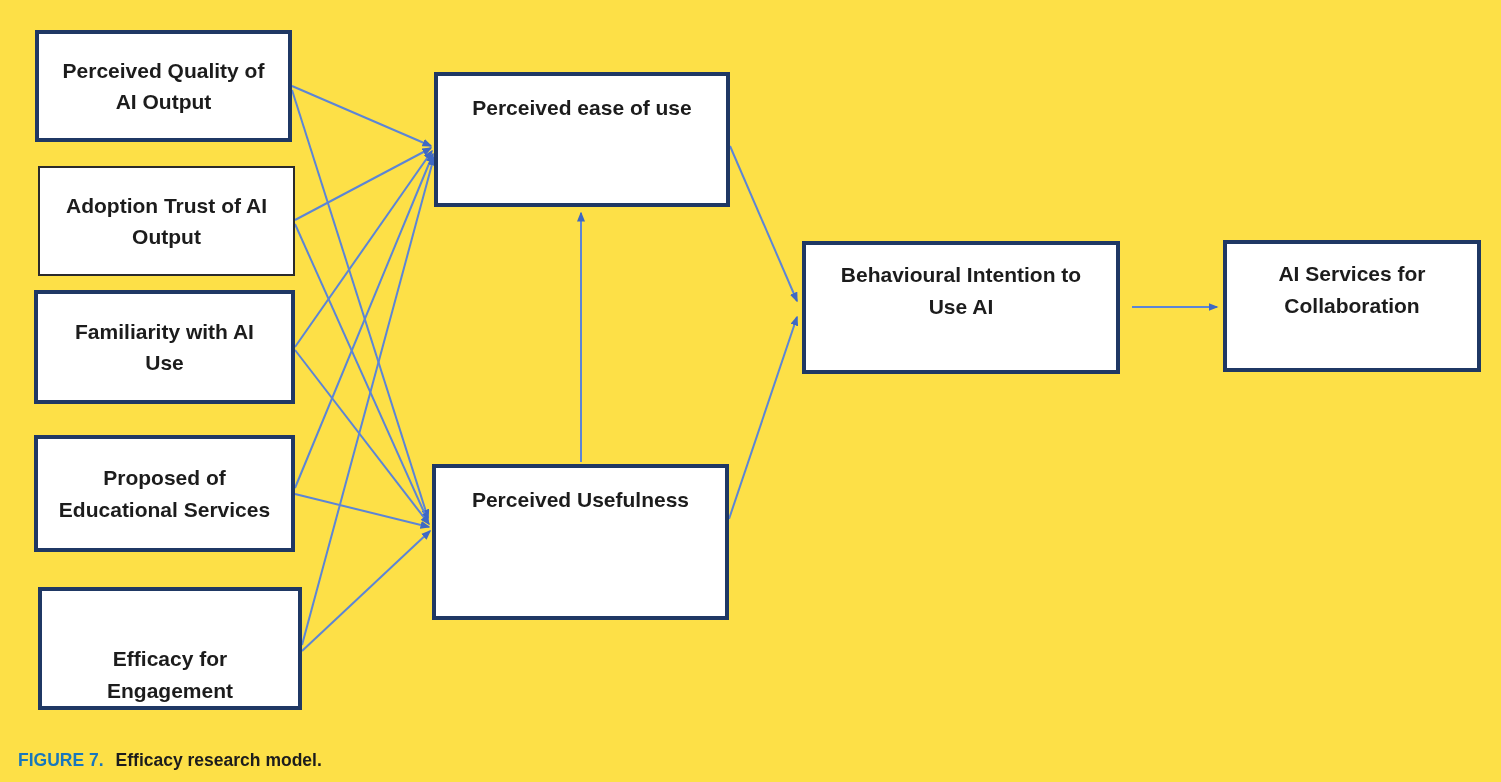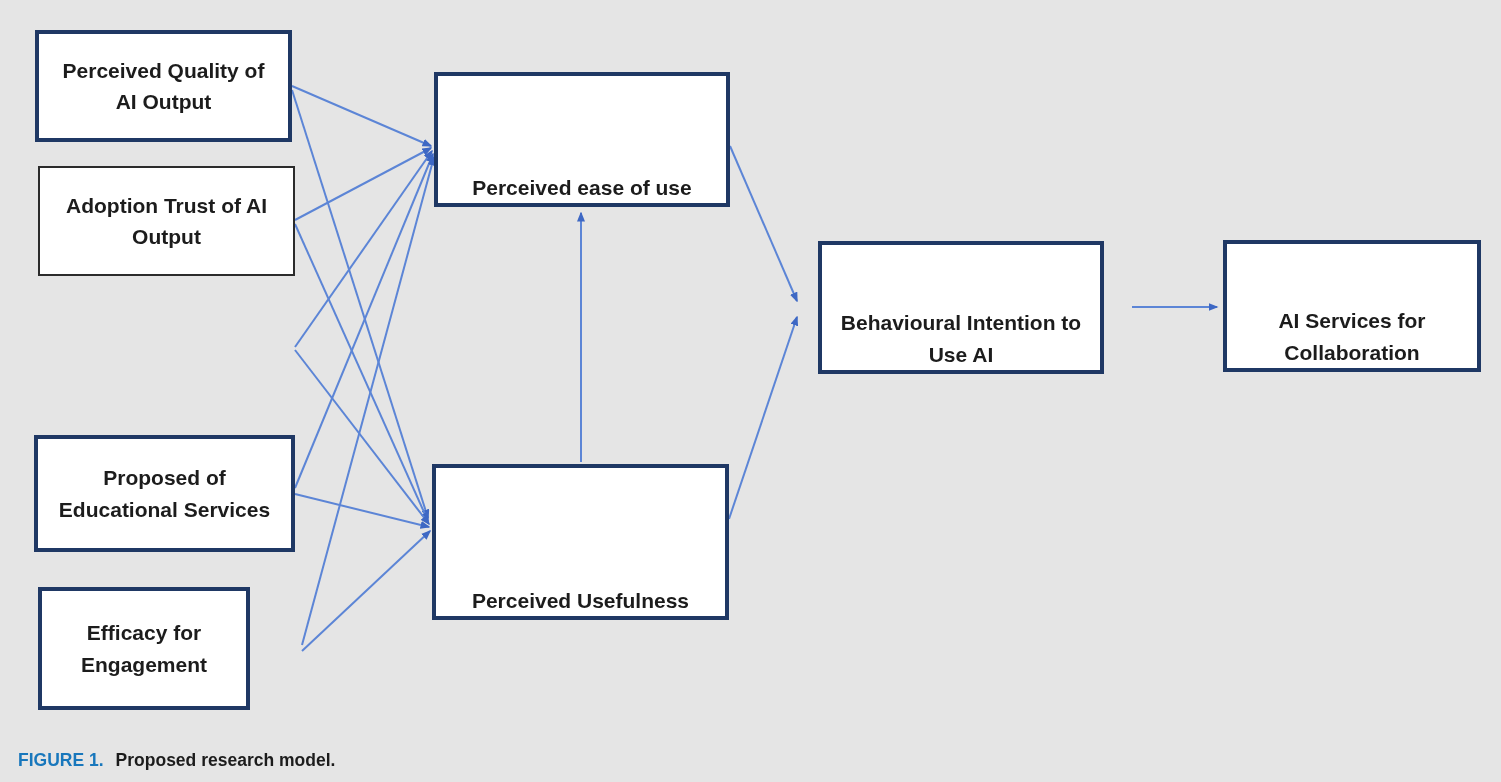--- a/index.html
+++ b/index.html
@@ -1,19 +1,19 @@
 <!DOCTYPE html>
 <html style="--node-border: #1F3864; --trust-border: #2B2B2B; --text-color: #1C1C1C; --caption-blue: #1877BC;"><head>
 <meta charset="utf-8">
 <style>
   html,body{margin:0;padding:0;background:#ffffff;}
   #stage{
     position:relative;
     width:1501px;height:782px;
-    background:#e5e5e5;
+    background:#fde047;
     font-family:"Liberation Sans", sans-serif;
     overflow:hidden;
   }
   #edges{position:absolute;left:0;top:0;width:1501px;height:782px;}
   .node{
     position:absolute;
     box-sizing:border-box;
     display:flex;
     justify-content:center;
     background:#ffffff;
@@ -21,29 +21,29 @@
   }
   .node .lbl{
     white-space:pre-line;
     text-align:center;
     font-weight:bold;
     font-size:21px;
     line-height:1.5;
     color:var(--text-color);
   }
   .v-center{align-items:center;}
-  .v-top{align-items:flex-end;}
+  .v-top{align-items:flex-start;}
   .n-pq   {left:35px;  top:30px;  width:257px; height:112px;}
   .n-pt   {left:38px;  top:166px; width:257px; height:110px; border:2px solid var(--trust-border);}
   .n-fam  {left:34px;  top:290px; width:261px; height:114px;}
   .n-qes  {left:34px;  top:435px; width:261px; height:117px;}
-  .n-eff  {left:38px;  top:587px; width:212px; height:123px;}
+  .n-eff  {left:38px;  top:587px; width:264px; height:123px;align-items:flex-end;}
   .n-peou {left:434px; top:72px;  width:296px; height:135px; padding-top:16px;}
   .n-pu   {left:432px; top:464px; width:297px; height:156px; padding-top:16px;}
-  .n-bi   {left:802px; top:241px; width:286px; height:133px; padding-top:14px;margin-left:16px;}
+  .n-bi   {left:802px; top:241px; width:318px; height:133px; padding-top:14px;}
   .n-adopt{left:1223px;top:240px; width:258px; height:132px; padding-top:14px;}
   .caption{
     position:absolute;
     left:18px; top:750px;
     font-weight:bold;
     font-size:17.5px;
     color:var(--text-color);
   }
   .caption .cap-label{
     color:var(--caption-blue);
@@ -80,20 +80,24 @@
   </svg>
 
   <div class="node n-pq v-center">
       <span class="lbl">Perceived Quality of
 AI Output</span>
     </div>
   <div class="node n-pt v-center">
       <span class="lbl">Adoption Trust of AI
 Output</span>
     </div>
+  <div class="node n-fam v-center">
+      <span class="lbl">Familiarity with AI
+Use</span>
+    </div>
   <div class="node n-qes v-center">
       <span class="lbl">Proposed of
 Educational Services</span>
     </div>
   <div class="node n-eff v-center">
       <span class="lbl">Efficacy for
 Engagement</span>
     </div>
   <div class="node n-peou v-top">
       <span class="lbl">Perceived ease of use</span>
@@ -104,16 +108,16 @@
   <div class="node n-bi v-top">
       <span class="lbl">Behavioural Intention to
 Use AI</span>
     </div>
   <div class="node n-adopt v-top">
       <span class="lbl">AI Services for
 Collaboration</span>
     </div>
 
   <div class="caption">
-    <span class="cap-label">FIGURE 1.</span><span>Proposed research model.</span>
+    <span class="cap-label">FIGURE 7.</span><span>Efficacy research model.</span>
   </div>
 
 </div>
 
 </body></html>

